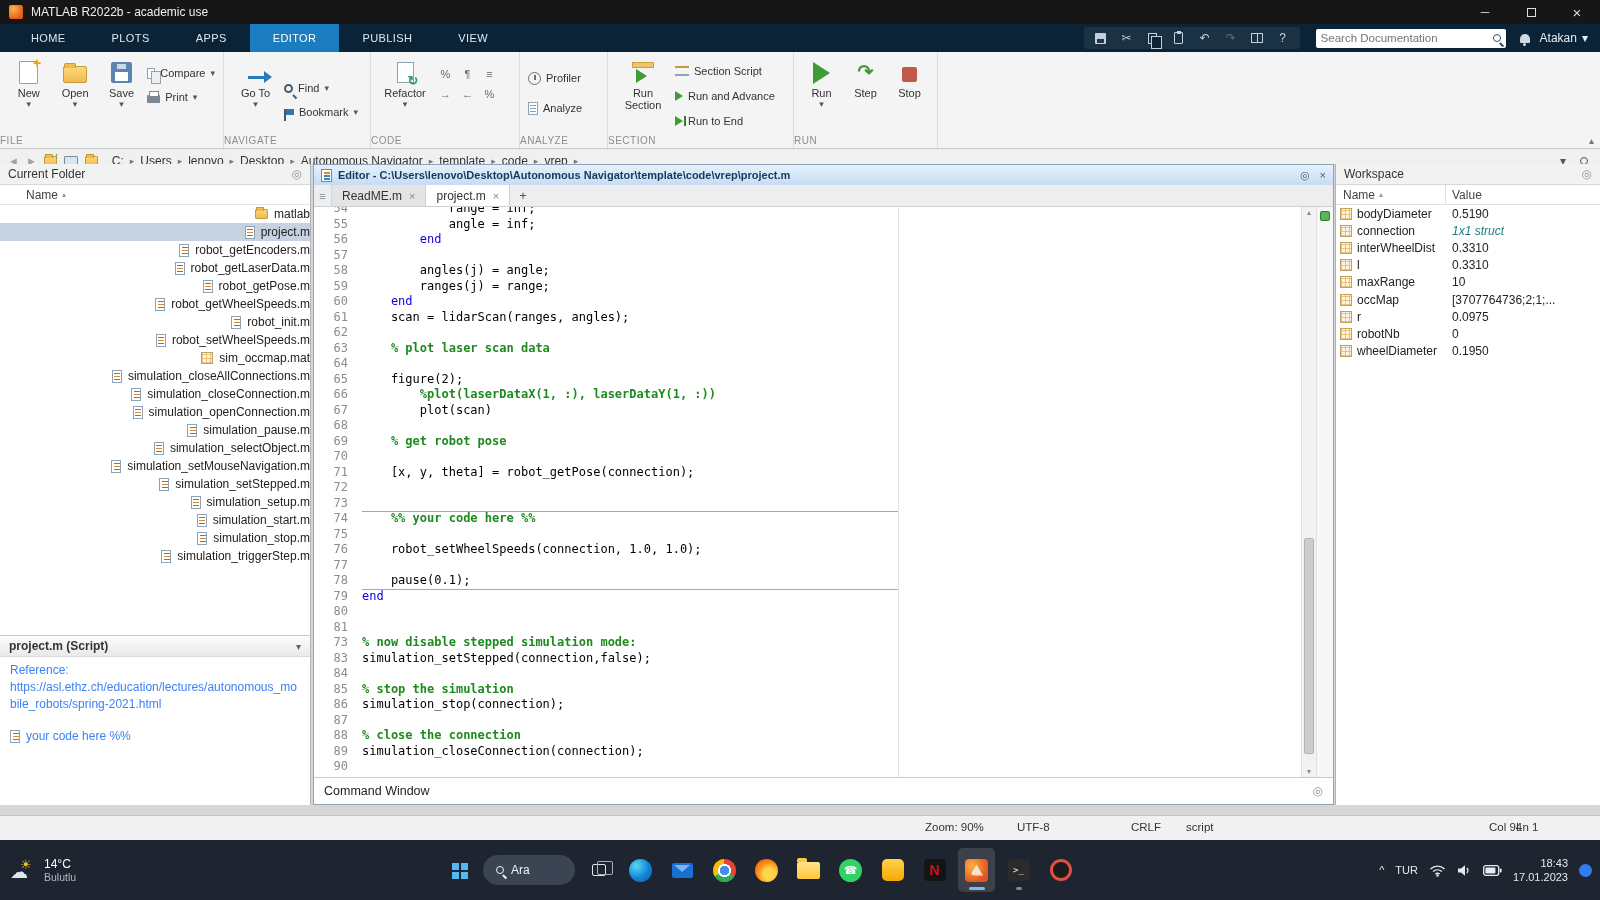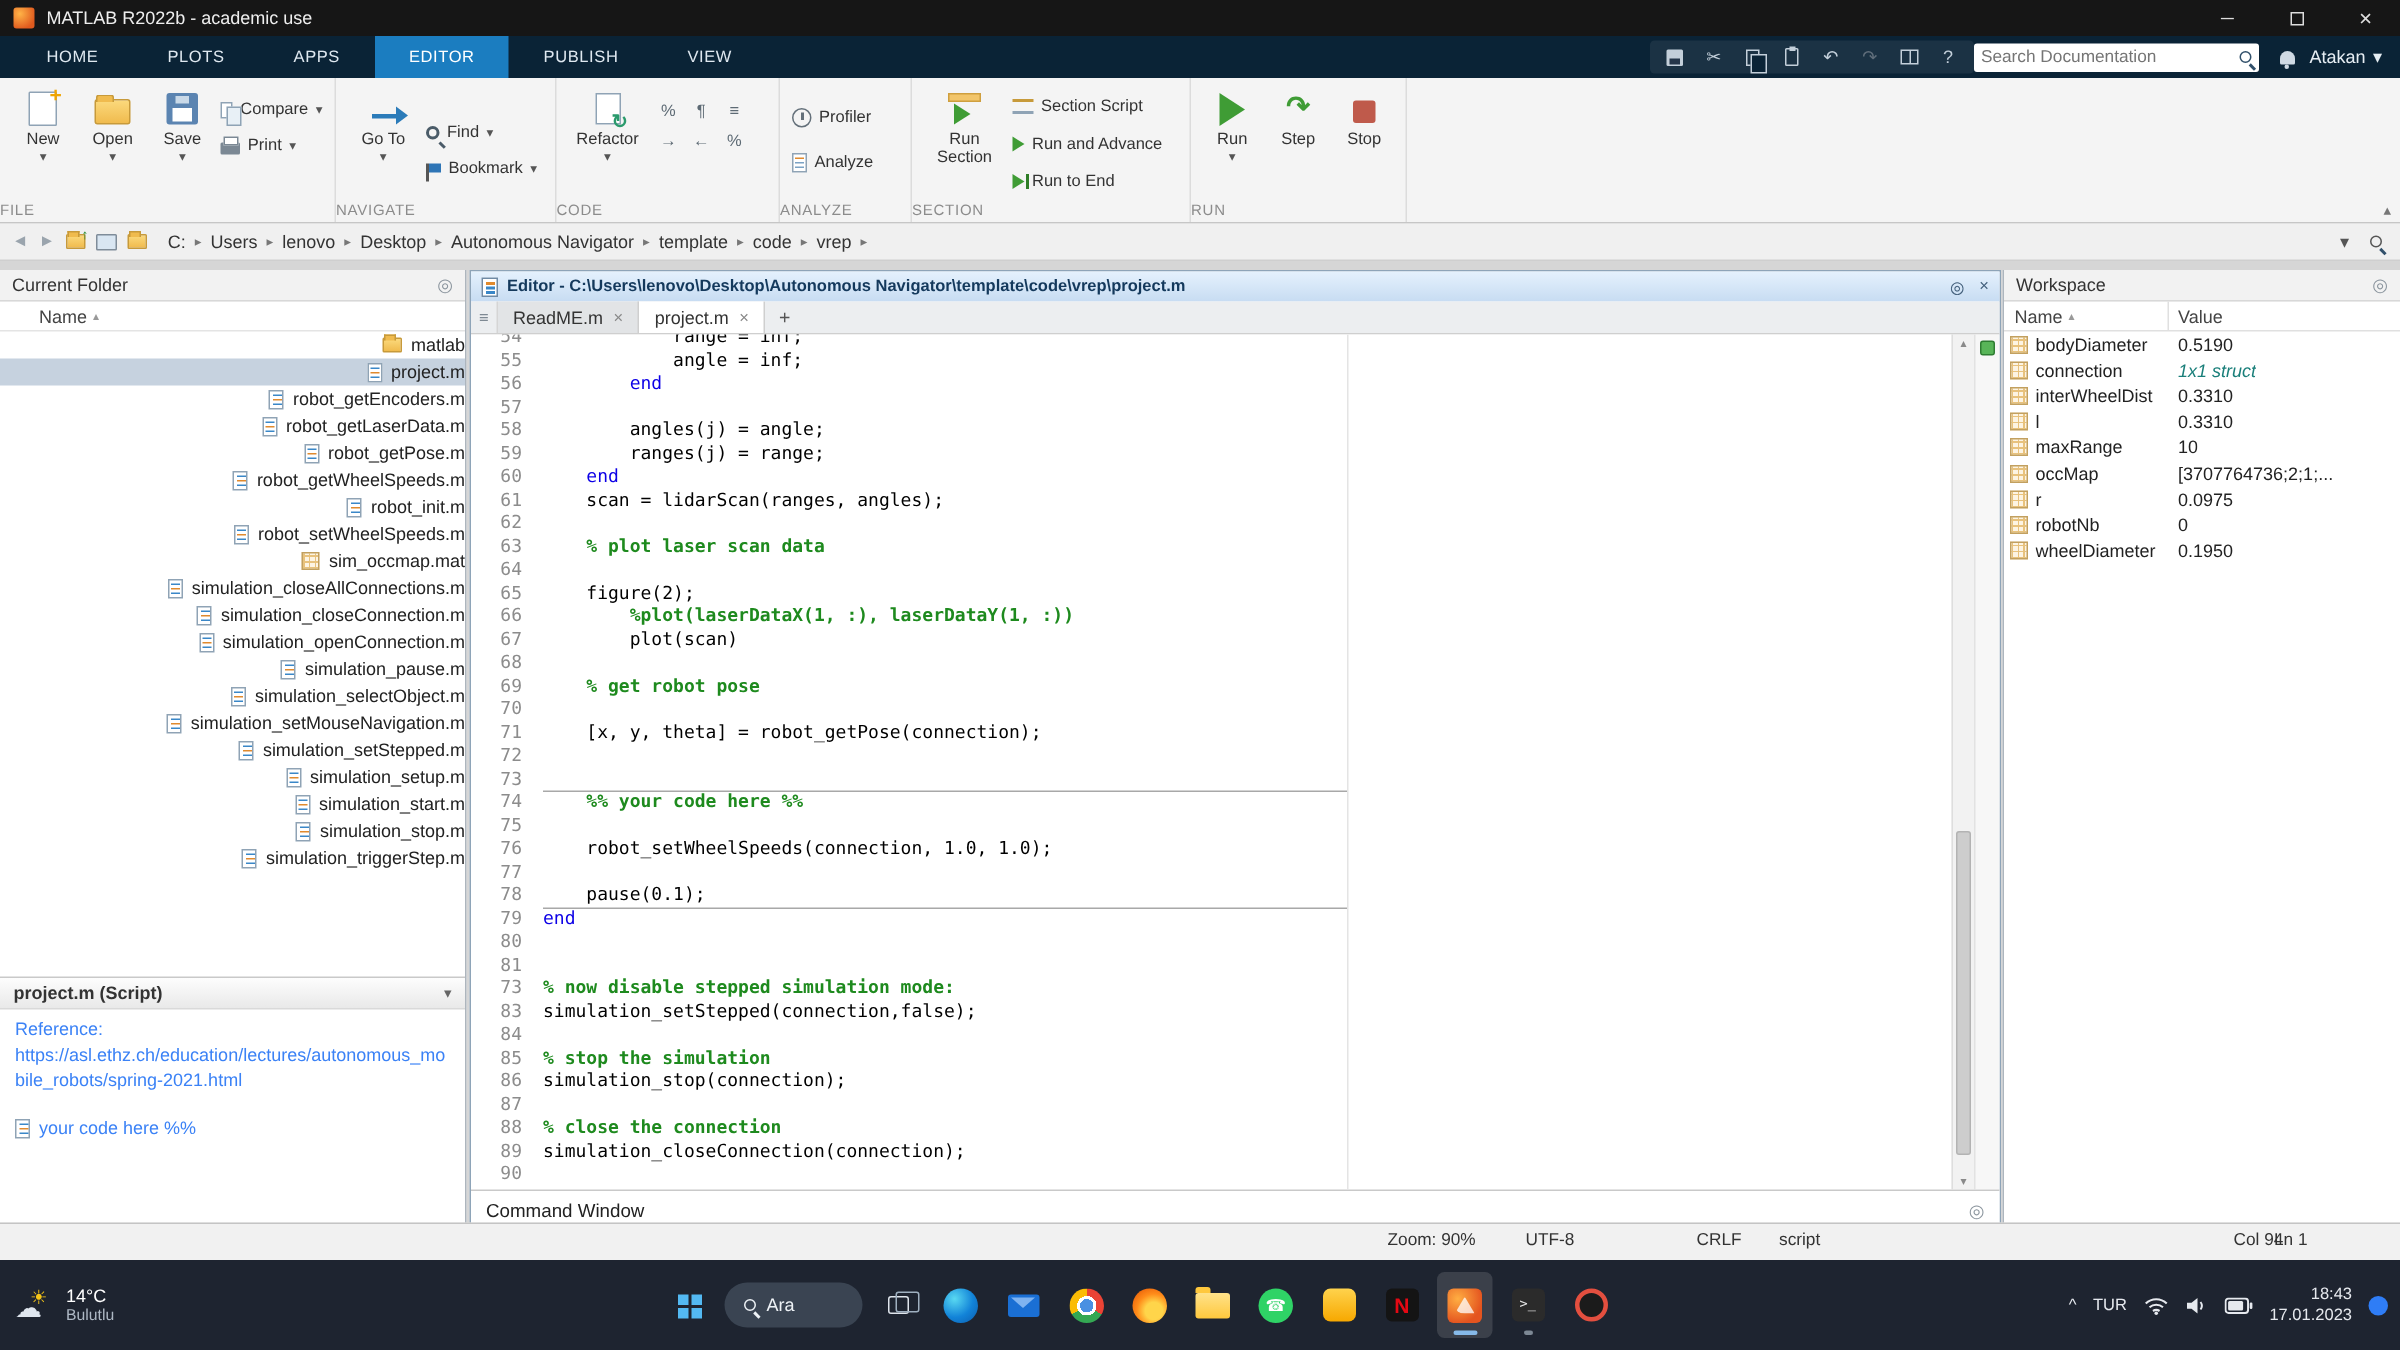--- a/index.html
+++ b/index.html
@@ -30,21 +30,21 @@
   .qa-ico.dim { color:#5f6d7a; }
   .mini-disk { width:11px; height:11px; background:#c3cfda; border-radius:1px; position:relative; }
   .mini-disk::after { content:""; position:absolute; left:2px; bottom:1px; width:7px; height:4px; background:#25364a; }
   .mini-copy { width:9px; height:11px; border:1px solid #c3cfda; position:relative; }
   .mini-copy::after { content:""; position:absolute; left:2px; top:2px; width:9px; height:11px; border:1px solid #c3cfda; background:#0a2336; }
   .mini-clip { width:9px; height:12px; border:1px solid #c3cfda; border-radius:1px; position:relative; }
   .mini-clip::after { content:""; position:absolute; top:-2px; left:2px; width:4px; height:3px; background:#c3cfda; }
   .mini-layout { width:12px; height:10px; border:1px solid #c3cfda; position:relative; }
   .mini-layout::after { content:""; position:absolute; top:0; bottom:0; left:5px; width:1px; background:#c3cfda; }
   .doc-search { display:flex; align-items:center; background:#fff; border-radius:2px; height:19px; width:190px;
-    margin-left:0; padding:0 5px; }
+    margin-left:16px; padding:0 5px; }
   .doc-search input { border:none; outline:none; flex:1; font-size:11.5px; color:#333; font-family:"Liberation Sans",sans-serif; }
   .mag { width:8px; height:8px; border:1.5px solid #31506b; border-radius:50%; position:relative; flex:none; }
   .mag::after { content:""; position:absolute; width:5px; height:1.5px; background:#31506b; left:6px; top:7px;
     transform:rotate(45deg); transform-origin:left center; }
   .bell { width:10px; height:9px; background:#cfd9e3; border-radius:5px 5px 1px 1px; position:relative; margin:0 10px 0 14px; }
   .bell::after { content:""; position:absolute; left:3px; bottom:-3px; width:3px; height:3px; border-radius:50%; background:#cfd9e3; }
   .user-chip { color:#e6edf3; font-size:12px; margin-right:12px; display:flex; gap:5px; align-items:center; }
 
   
   .toolstrip { position:absolute; top:52px; left:0; right:0; height:97px; background:#f4f4f4;
@@ -105,21 +105,21 @@
   .ico-folder-xs::before { content:""; position:absolute; top:-3px; left:0; width:6px; height:3px; background:#f0bb4e; border:1px solid #c79a3a; border-bottom:none; }
   .ico-upfolder { position:relative; }
   .ico-upfolder::after { content:"↑"; position:absolute; right:-3px; top:-6px; color:#2a8a2a; font-size:9px; font-weight:bold; }
   .ico-monitor { width:14px; height:11px; border:1px solid #7f8c99; background:#d9e6f2; border-radius:1px; }
   .crumbs { display:flex; align-items:center; gap:2px; margin-left:4px; }
   .crumb { padding:1px 3px; }
   .crumb-sep { color:#777; font-size:9px; padding:0 1px; }
   .ab-right { margin-left:auto; display:flex; align-items:center; gap:14px; padding-right:4px; color:#555; }
 
   
-  .main { position:absolute; top:180px; left:0; right:0; height:641px; background:#d6d6d6; }
+  .main { position:absolute; top:164px; left:0; right:0; height:641px; background:#d6d6d6; }
   .panel-header { height:21px; background:#f2f2f2; border-bottom:1px solid #d8d8d8; display:flex;
     align-items:center; padding:0 8px; font-size:12px; color:#333; }
   .panel-circle { margin-left:auto; color:#8a949d; font-size:12px; }
 
   
   .cf-panel { position:absolute; left:0; top:0; width:311px; height:641px; background:#fff; border-right:1px solid #adb5bd; }
   .cf-colhead { height:20px; border-bottom:1px solid #e4e4e4; display:flex; align-items:center; padding-left:26px;
     font-size:12px; color:#444; gap:4px; }
   .sort-ico { font-size:8px; color:#999; }
   .cf-list { position:absolute; top:41px; left:0; right:0; }

